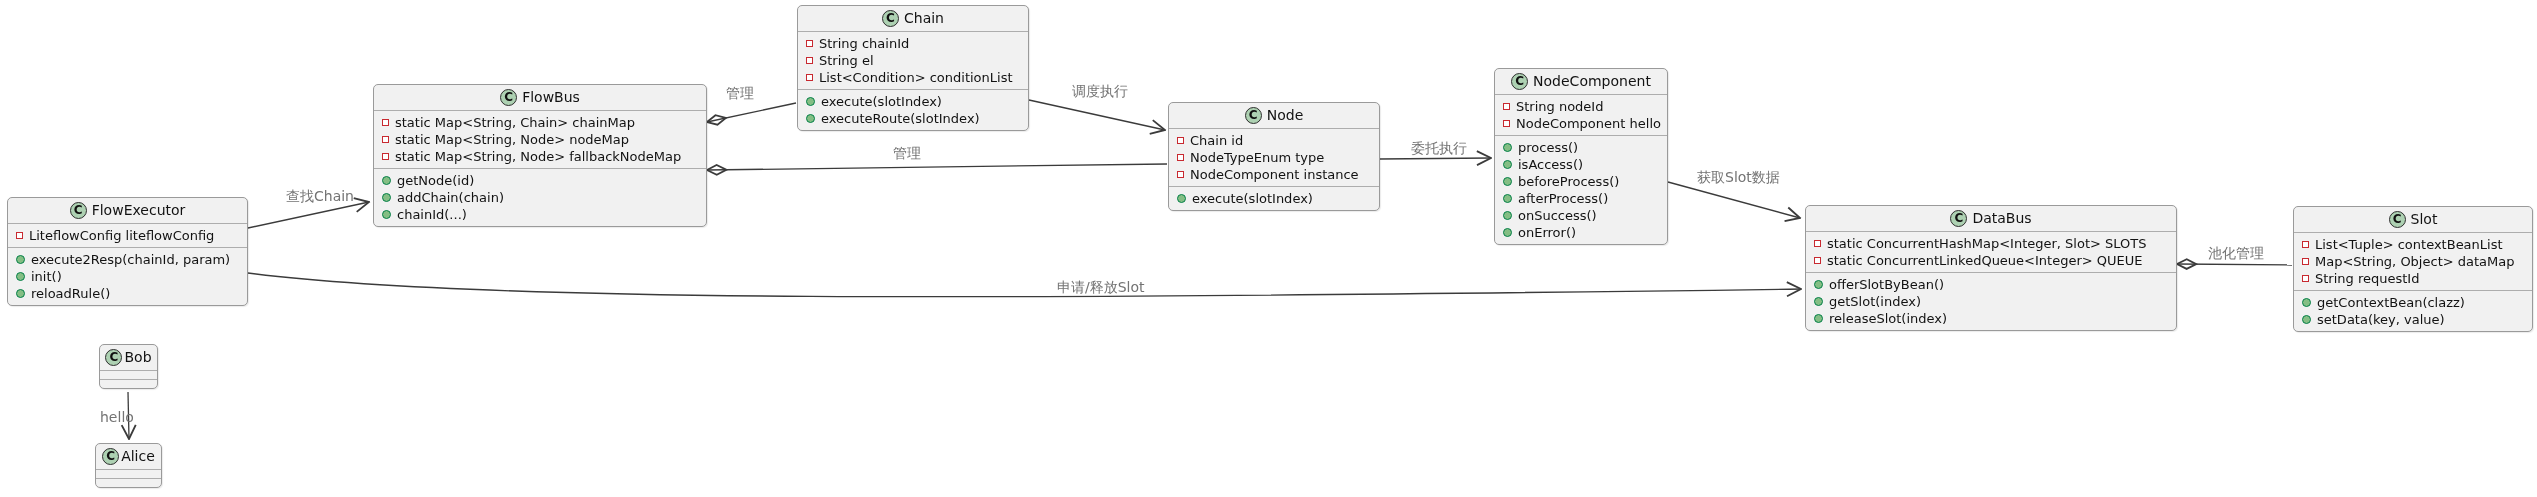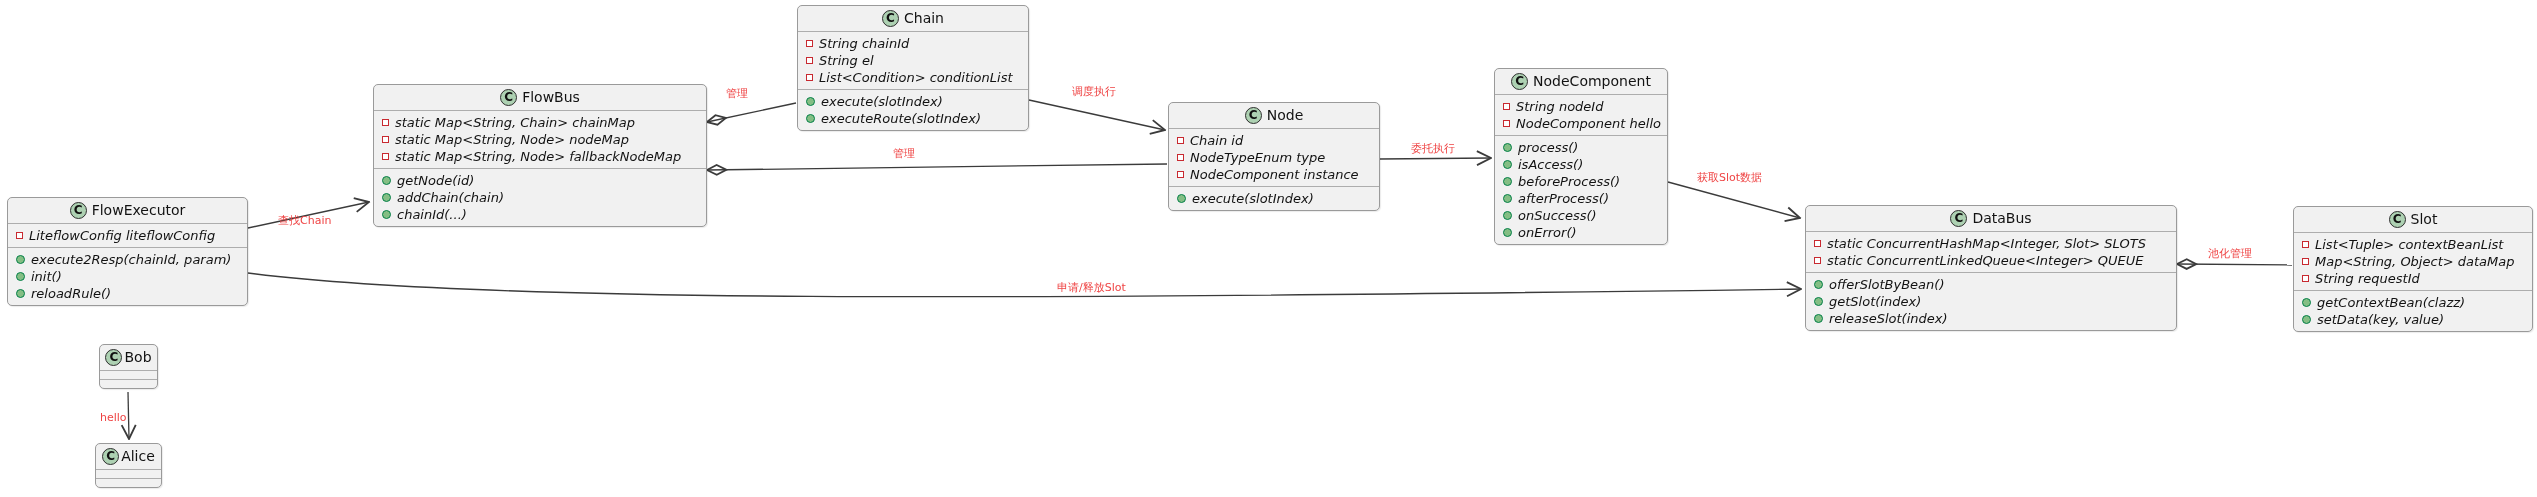--- a/index.html
+++ b/index.html
@@ -49,21 +49,20 @@
     border: 1px solid #2f2f2f;
     font-size: 12px;
     font-weight: bold;
     color: #101010;
     flex: 0 0 auto;
   }
   .uml-sec {
     border-top: 1px solid #adadad;
     padding: 3px 8px;
     min-height: 9px;
-    font-style: italic;
   }
   .member {
     display: flex;
     align-items: center;
     font-size: 13px;
     line-height: 17px;
     white-space: nowrap;
   }
   .mi { display: inline-block; margin-right: 6px; flex: 0 0 auto; }
   .mi-field {
@@ -72,23 +71,23 @@
     background: #ffffff;
   }
   .mi-method {
     width: 9px; height: 9px;
     border-radius: 50%;
     background: #84be84;
     border: 1px solid #038048;
   }
   .edge-label {
     position: absolute;
-    font-size: 11px;
+    font-size: 14px;
     line-height: 15px;
-    color: #ef4444;
+    color: #737373;
     white-space: nowrap;
   }
 </style>
 </head>
 <body>
 
 <div id="canvas">
 
   <svg class="edges" viewBox="0 0 2537 497">
     <defs>
@@ -352,17 +351,17 @@
     <div class="uml-sec"></div>
     <div class="uml-sec"></div>
   </div>
 
   <div class="edge-label" style="left:726px;top:86px;">管理</div>
   <div class="edge-label" style="left:893px;top:146px;">管理</div>
   <div class="edge-label" style="left:1072px;top:84px;">调度执行</div>
   <div class="edge-label" style="left:1411px;top:141px;text-align:right;">委托执行</div>
   <div class="edge-label" style="left:1697px;top:170px;">获取Slot数据</div>
   <div class="edge-label" style="left:2208px;top:246px;">池化管理</div>
-  <div class="edge-label" style="left:278px;top:189px;margin-top:24px;">查找Chain</div>
+  <div class="edge-label" style="left:286px;top:189px;">查找Chain</div>
   <div class="edge-label" style="left:1057px;top:280px;">申请/释放Slot</div>
   <div class="edge-label" style="left:100px;top:410px;">hello</div>
 
 </div>
 
 </body></html>

